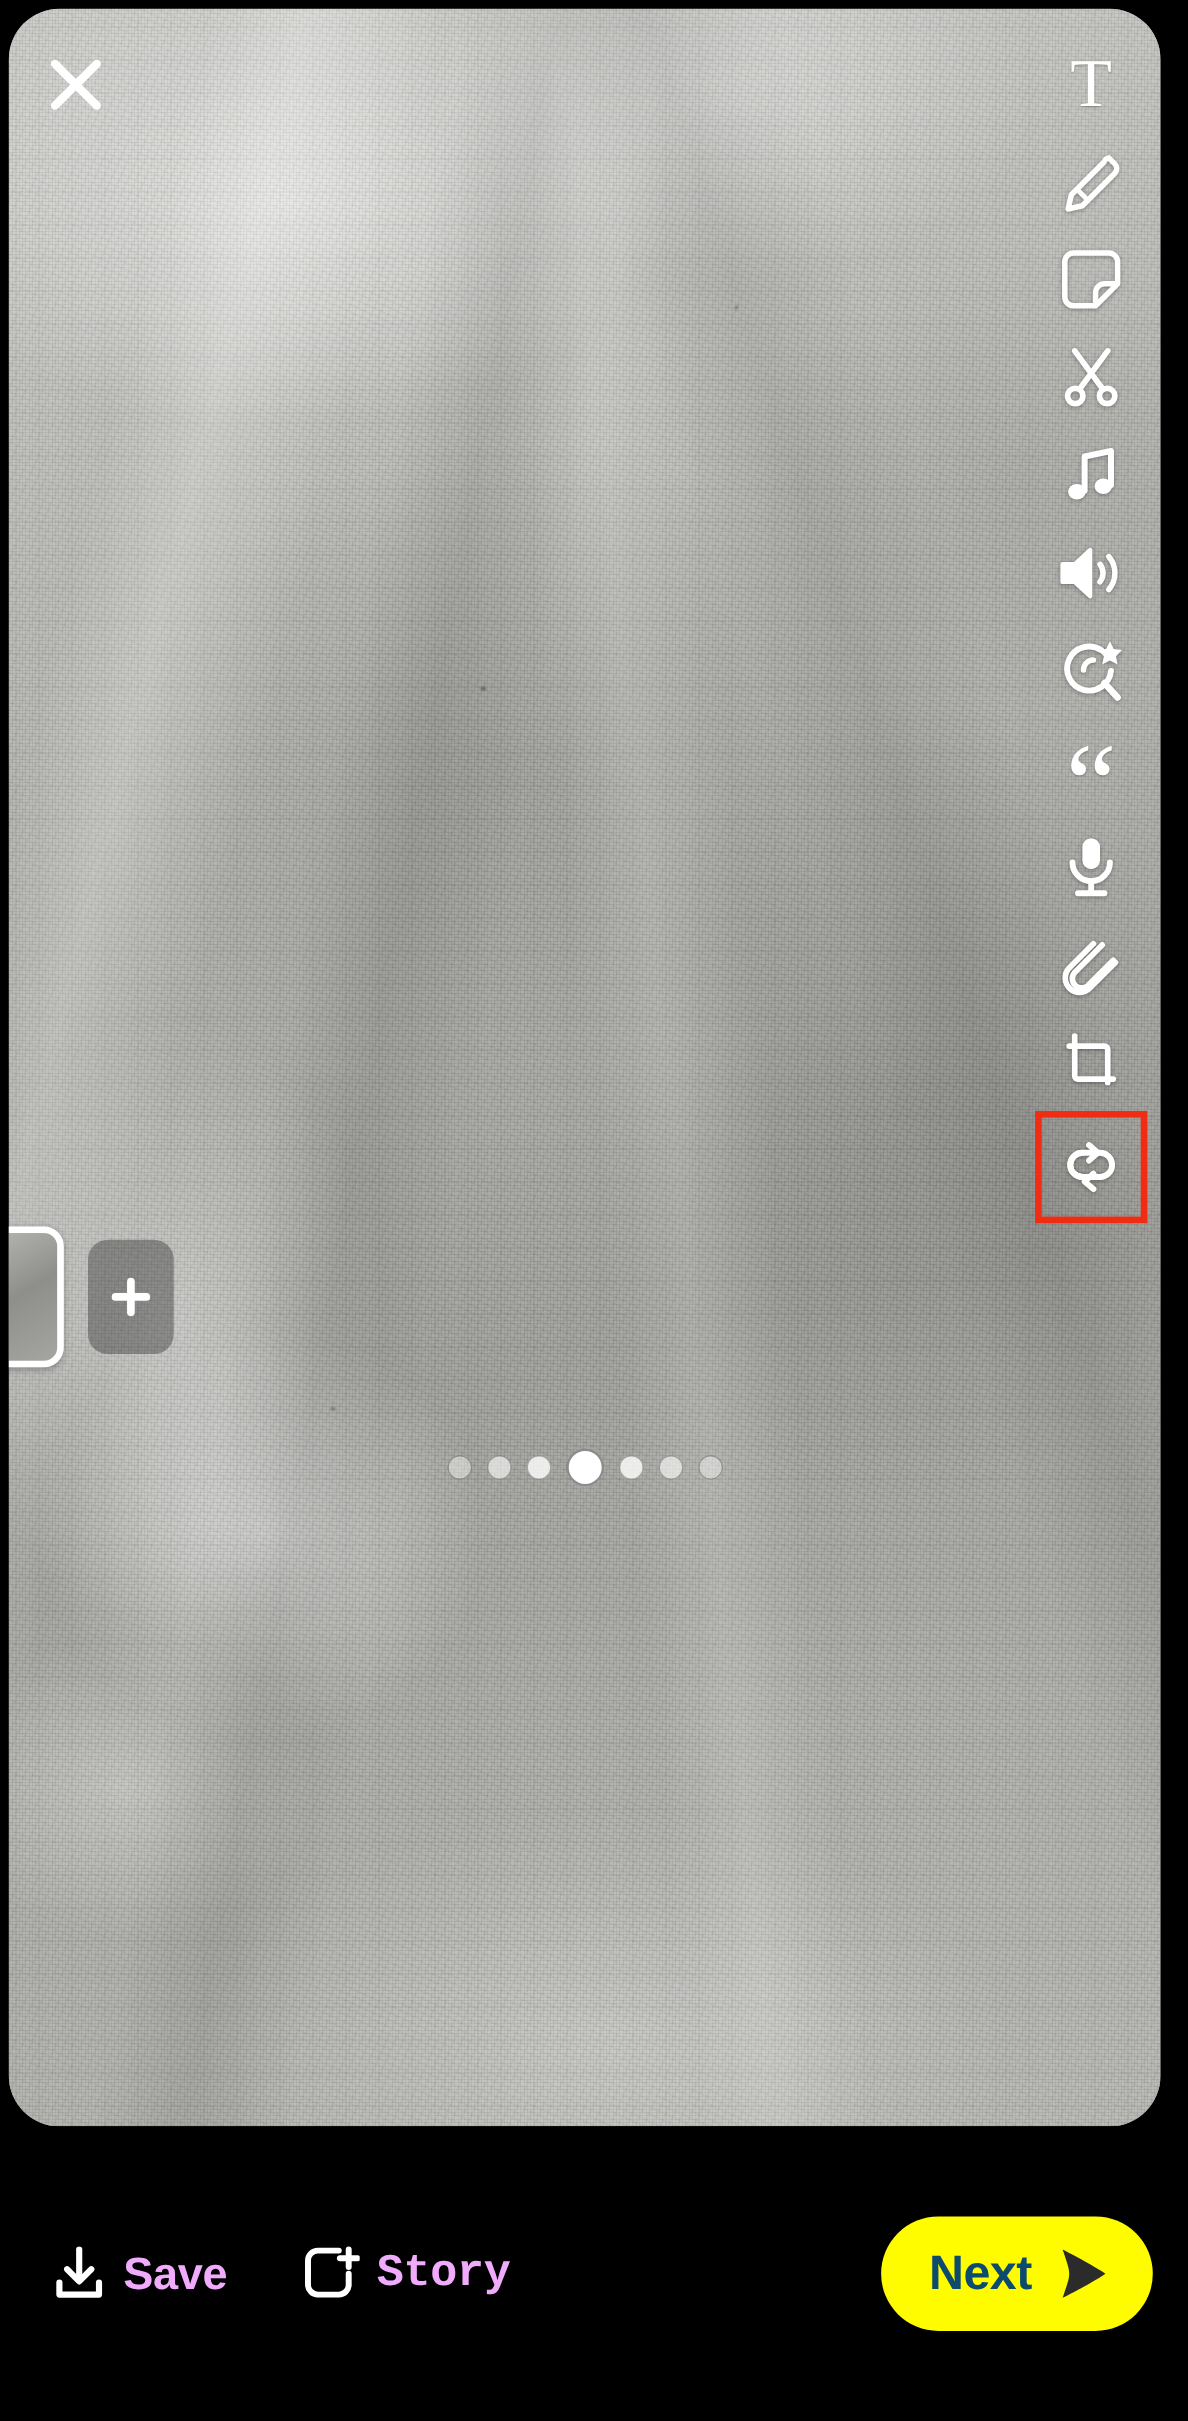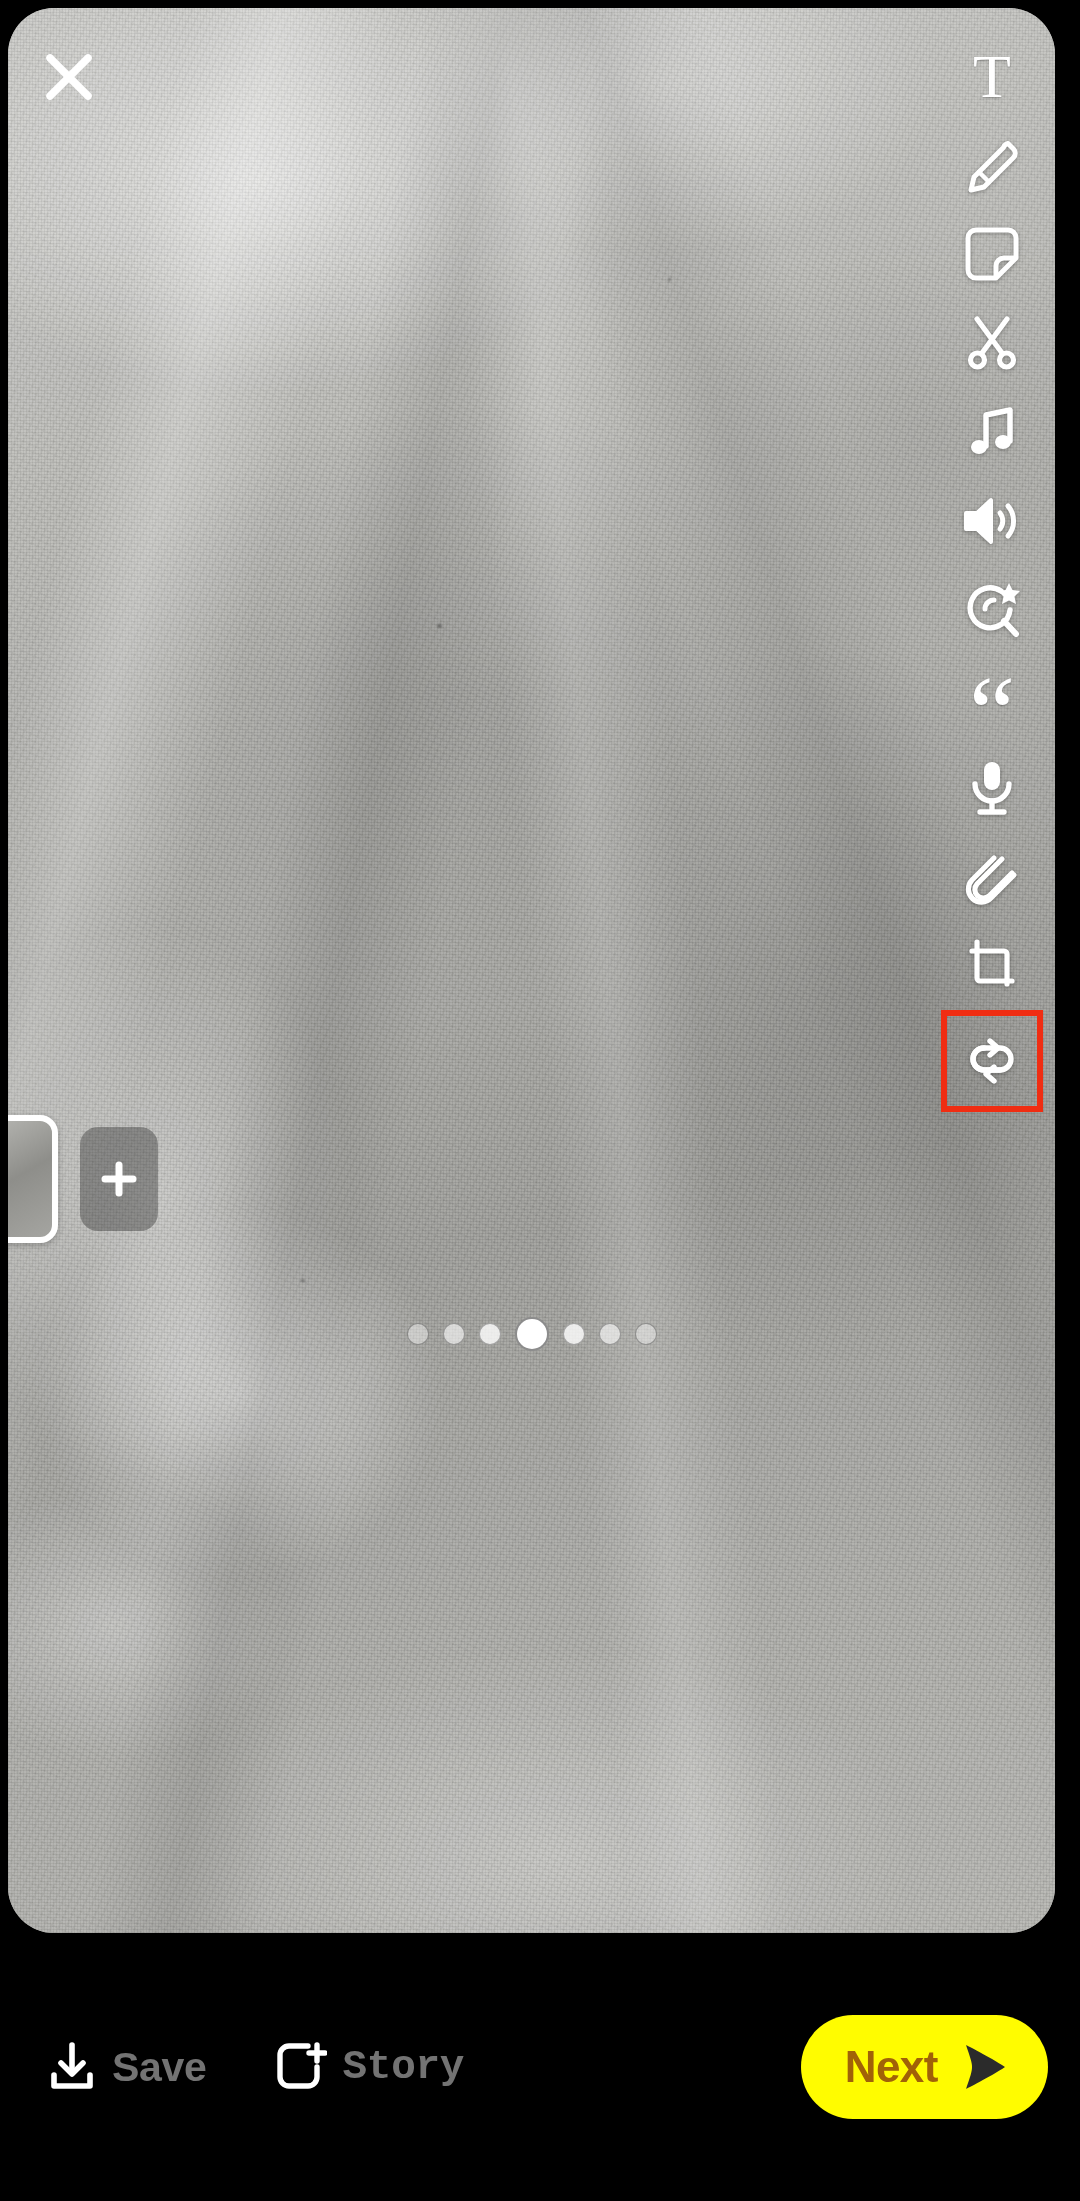--- a/index.html
+++ b/index.html
@@ -136,38 +136,38 @@
   }
 
   
   #bottom-bar{
     position:absolute; left:0; right:0; bottom:0;
     height:268px; background:#000;
     display:flex; align-items:center;
   }
   .bb-action{
     display:flex; align-items:center; gap:16px;
-    cursor:pointer; color:#737373;
+    cursor:pointer; color:#f0abfc;
   }
   #save-action{ margin-left:48px; }
   #story-action{ margin-left:68px;font-family:Liberation Mono, monospace; }
   .bb-label{
     font-size:41px; font-weight:bold; letter-spacing:-.3px;
     line-height:1;
   }
   #next-button{
     position:absolute; right:32px;
     height:104px; min-width:220px;
     padding:0 38px 0 44px;
     background:#fffc00; border-radius:52px;
     display:flex; align-items:center; justify-content:center; gap:22px;
     cursor:pointer;
   }
   #next-label{
-    color:#a16207; font-size:44px; font-weight:bold; letter-spacing:-.5px;
+    color:#0c4a6e; font-size:44px; font-weight:bold; letter-spacing:-.5px;
   }
 </style>
 </head>
 <body>
 
 <div id="media-card">
   <div class="fabric"></div>
   <div class="weave"></div>
   <div class="weave2"></div>
   <div class="creases"></div>

